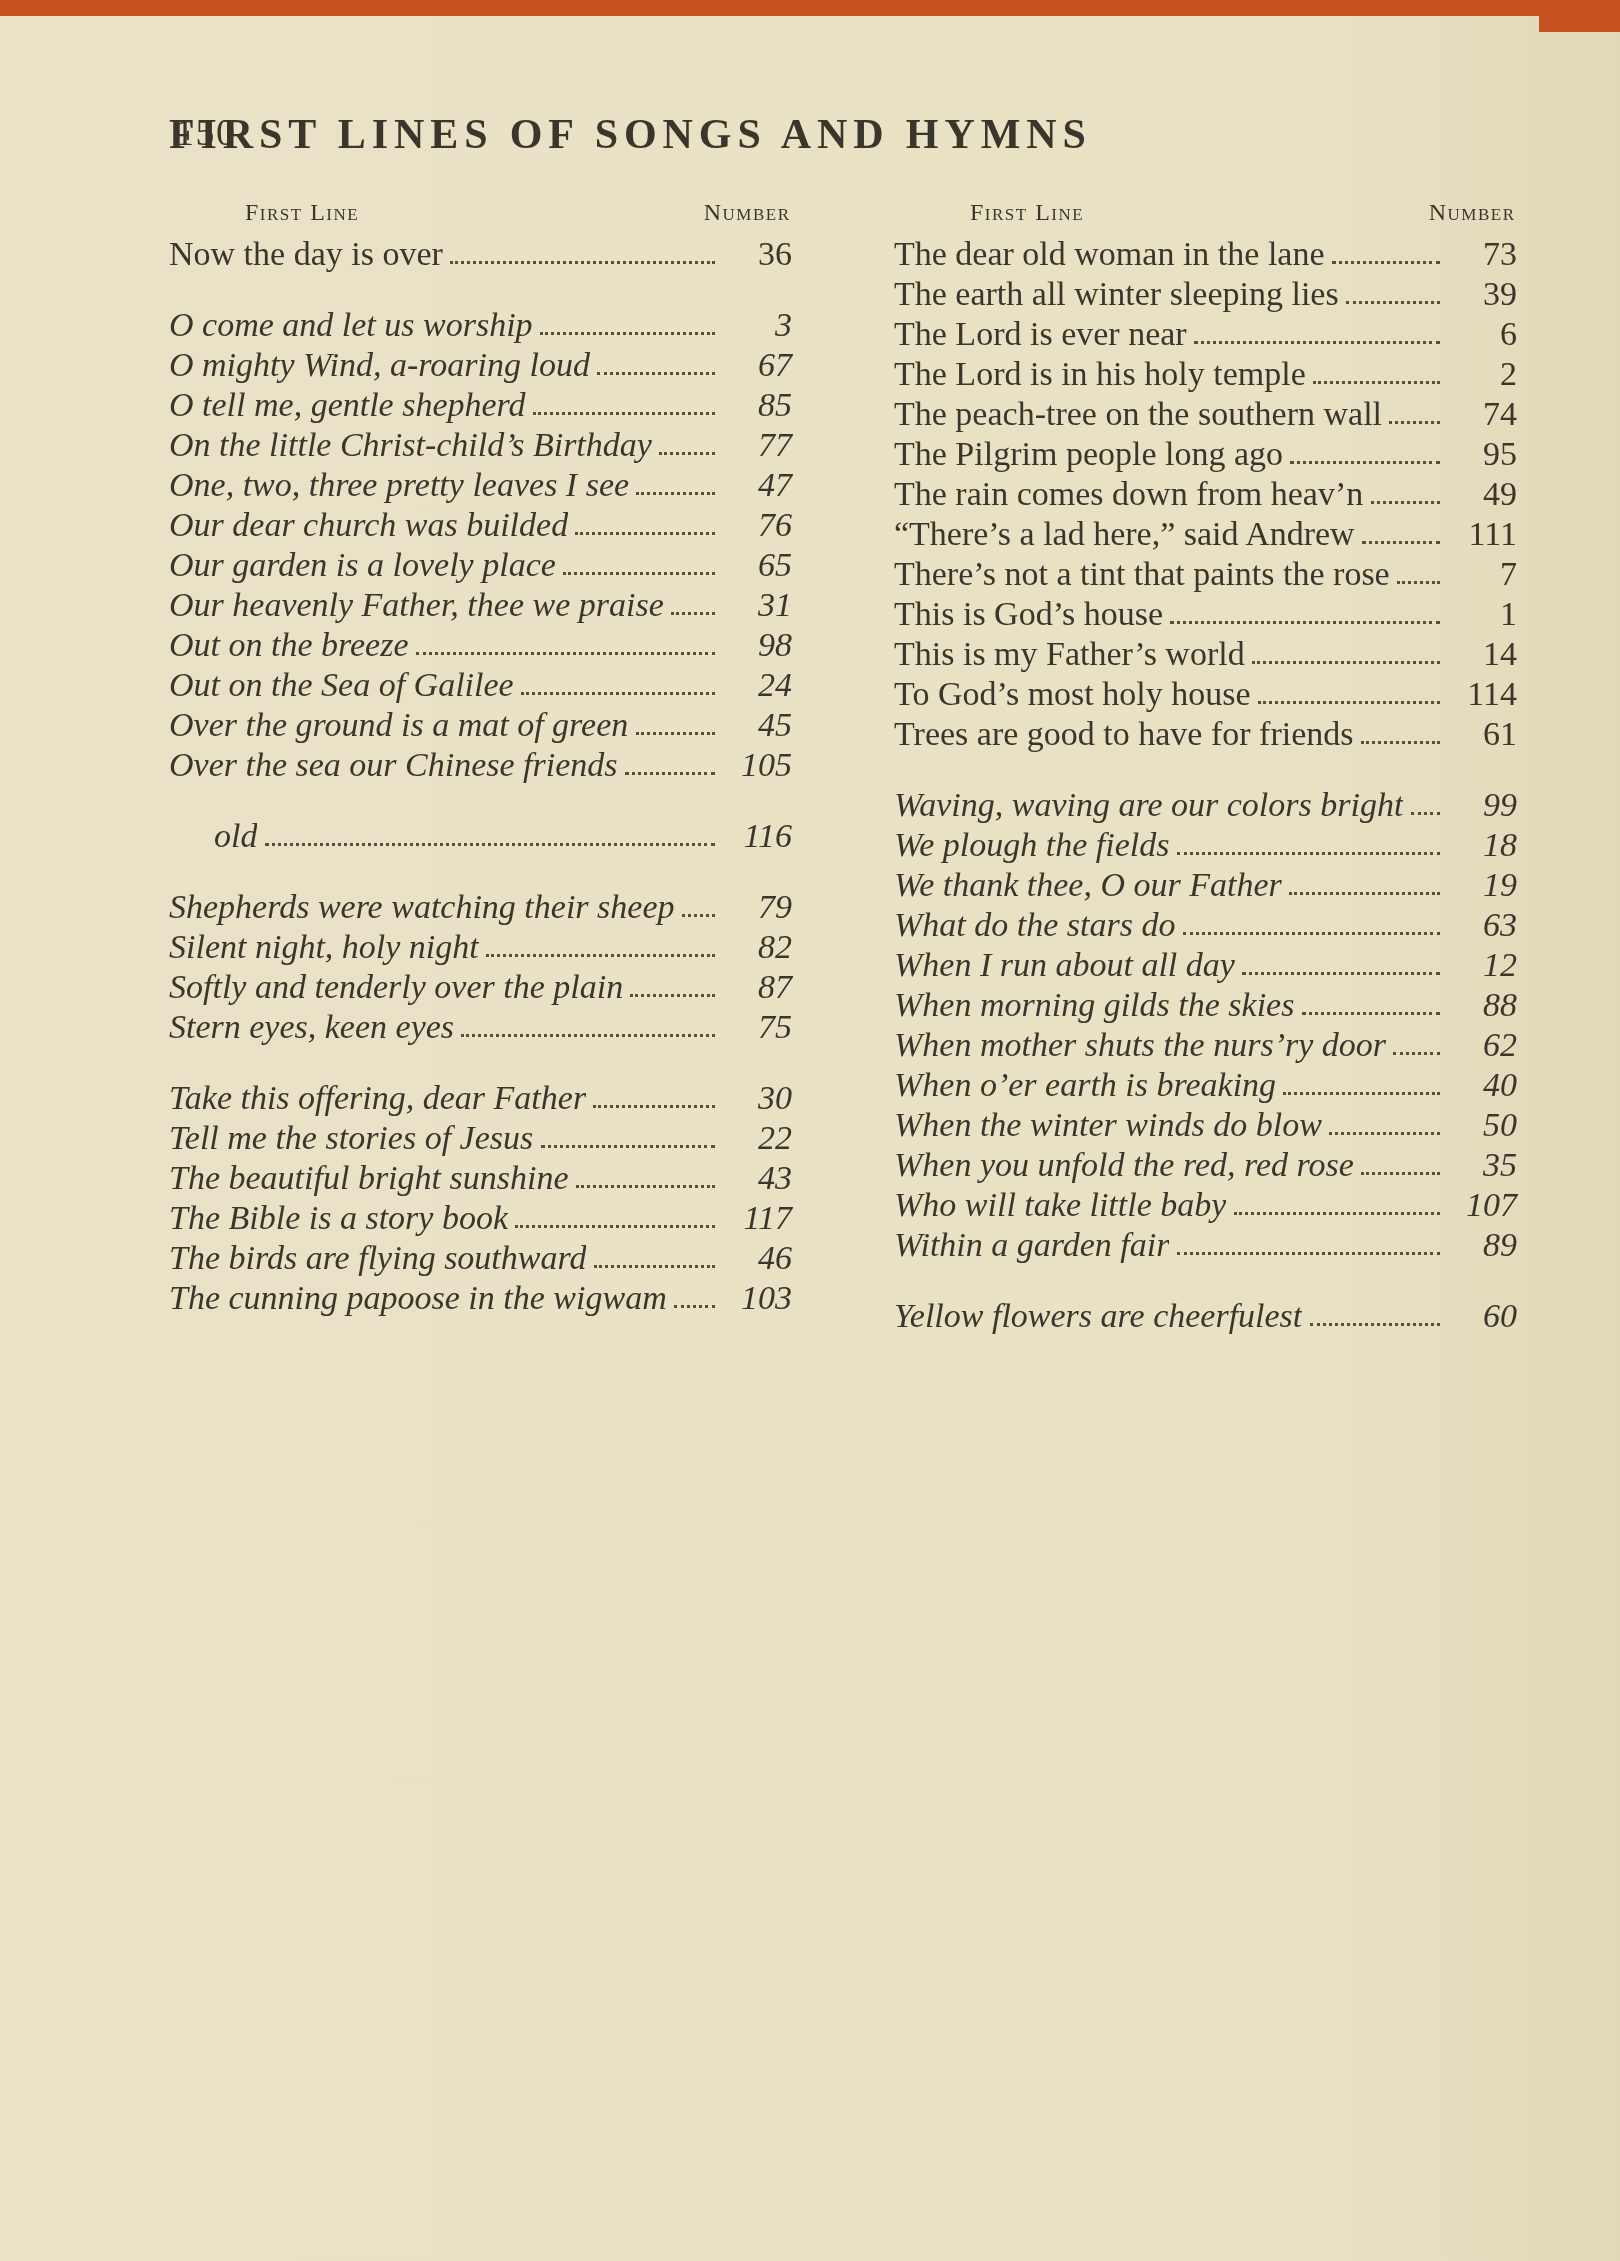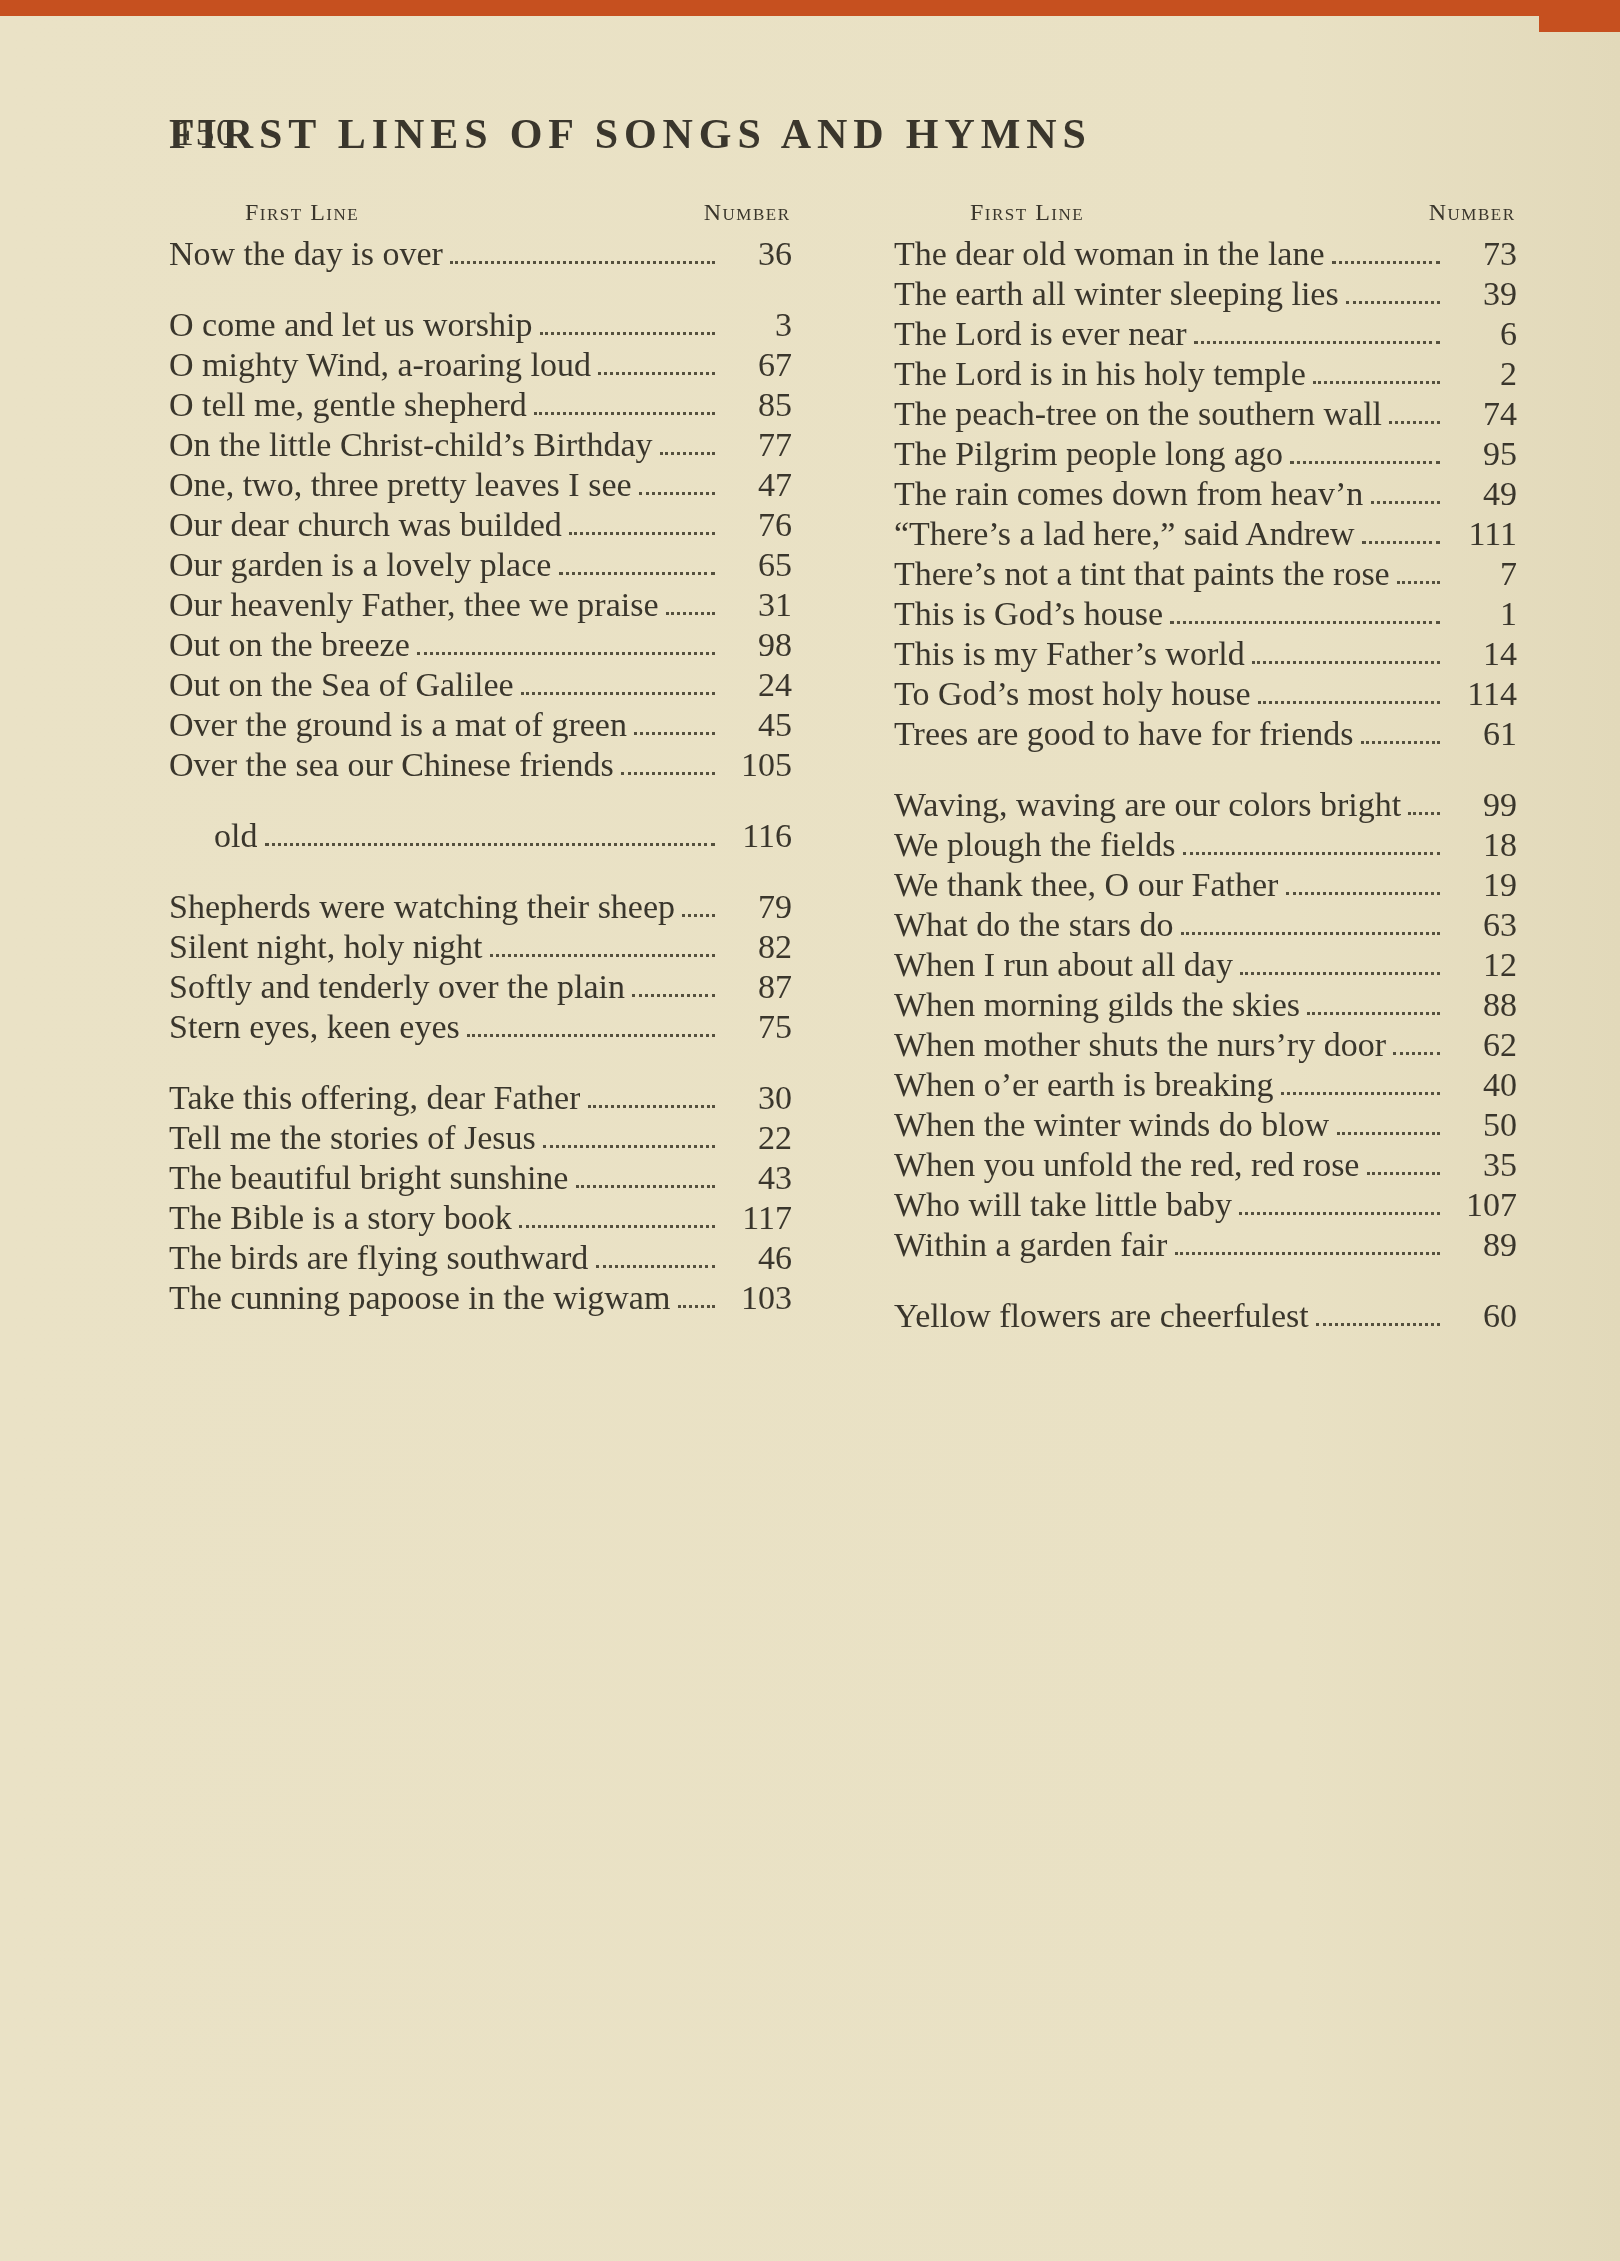--- a/index.html
+++ b/index.html
@@ -66,21 +66,21 @@
     display: flex;
     justify-content: space-between;
     font-size: 24px;
     line-height: 32px;
     font-variant: small-caps;
     letter-spacing: 1.5px;
     padding-left: 76px;
     margin-bottom: 5.9px;
   }
   .col-header .hdr-number { padding-right: 1.5px; }
-  .group + .group { margin-top: 31px; }
+  .group + .group { margin-top: 31px; font-style: italic; }
   .row {
     display: flex;
     align-items: baseline;
   }
   .row .text {
     white-space: nowrap;
     flex: 0 1 auto;
     overflow: hidden;
   }
   .row .text.indent { padding-left: 45px; }

